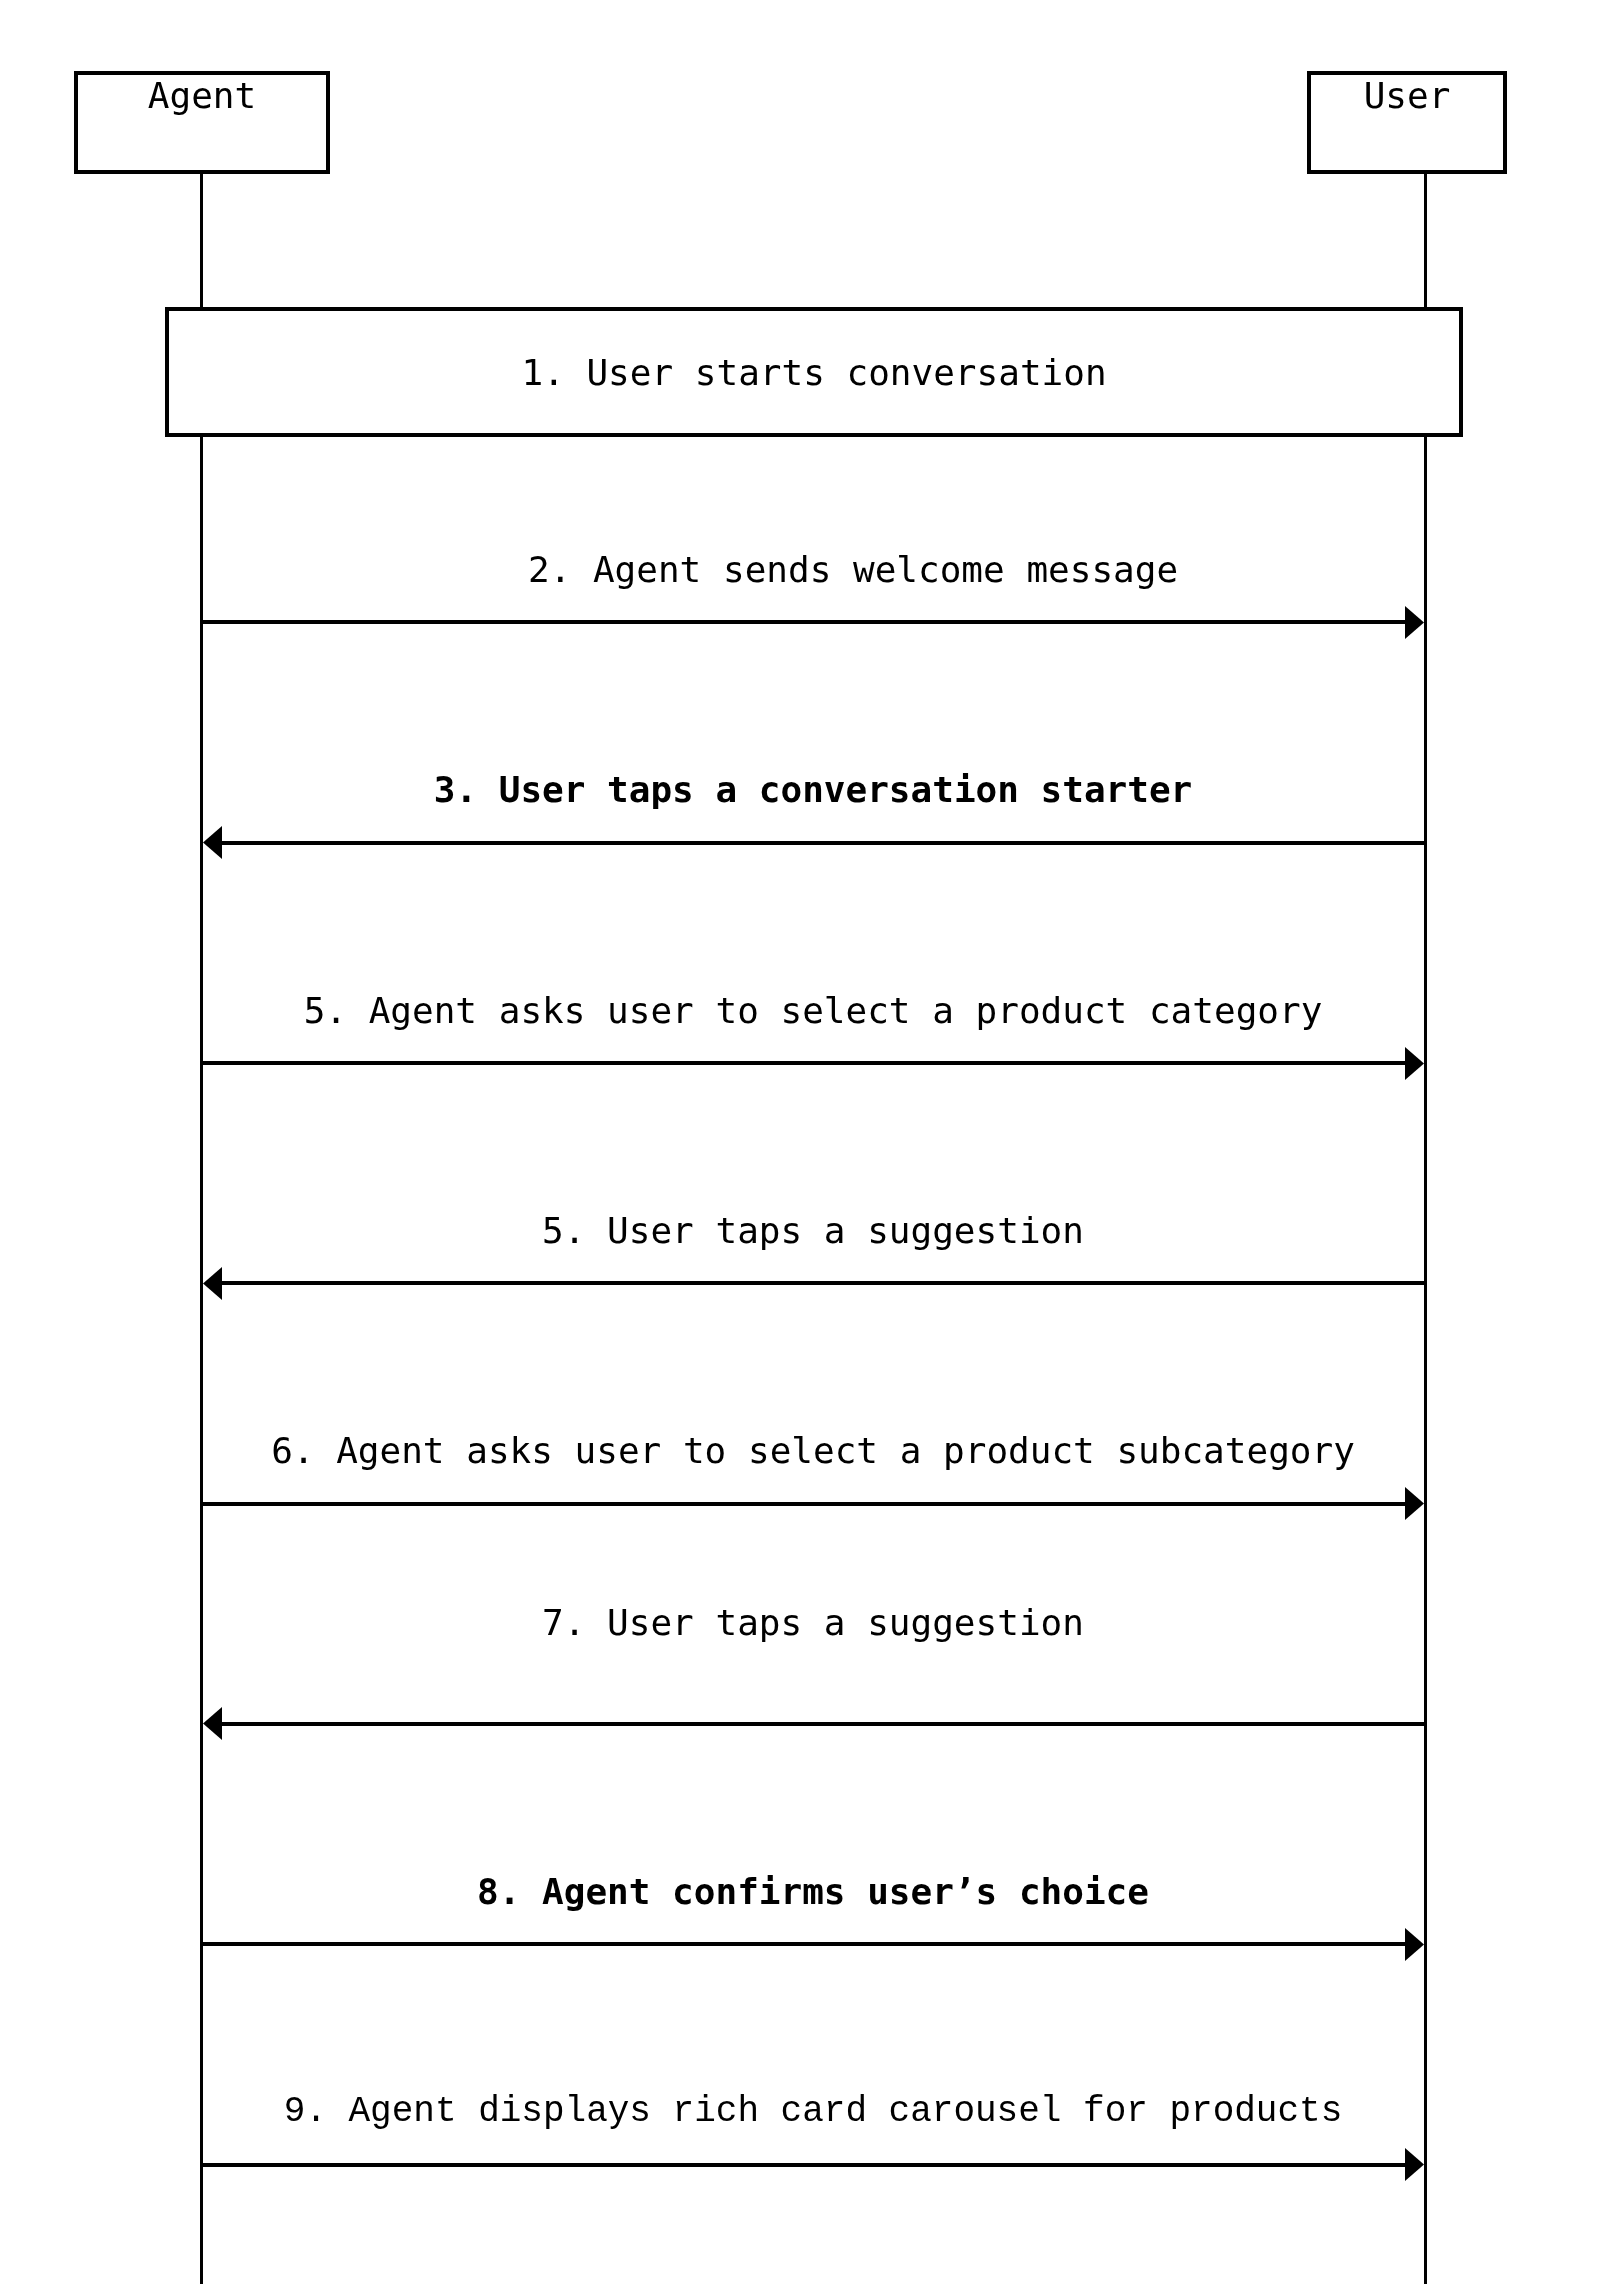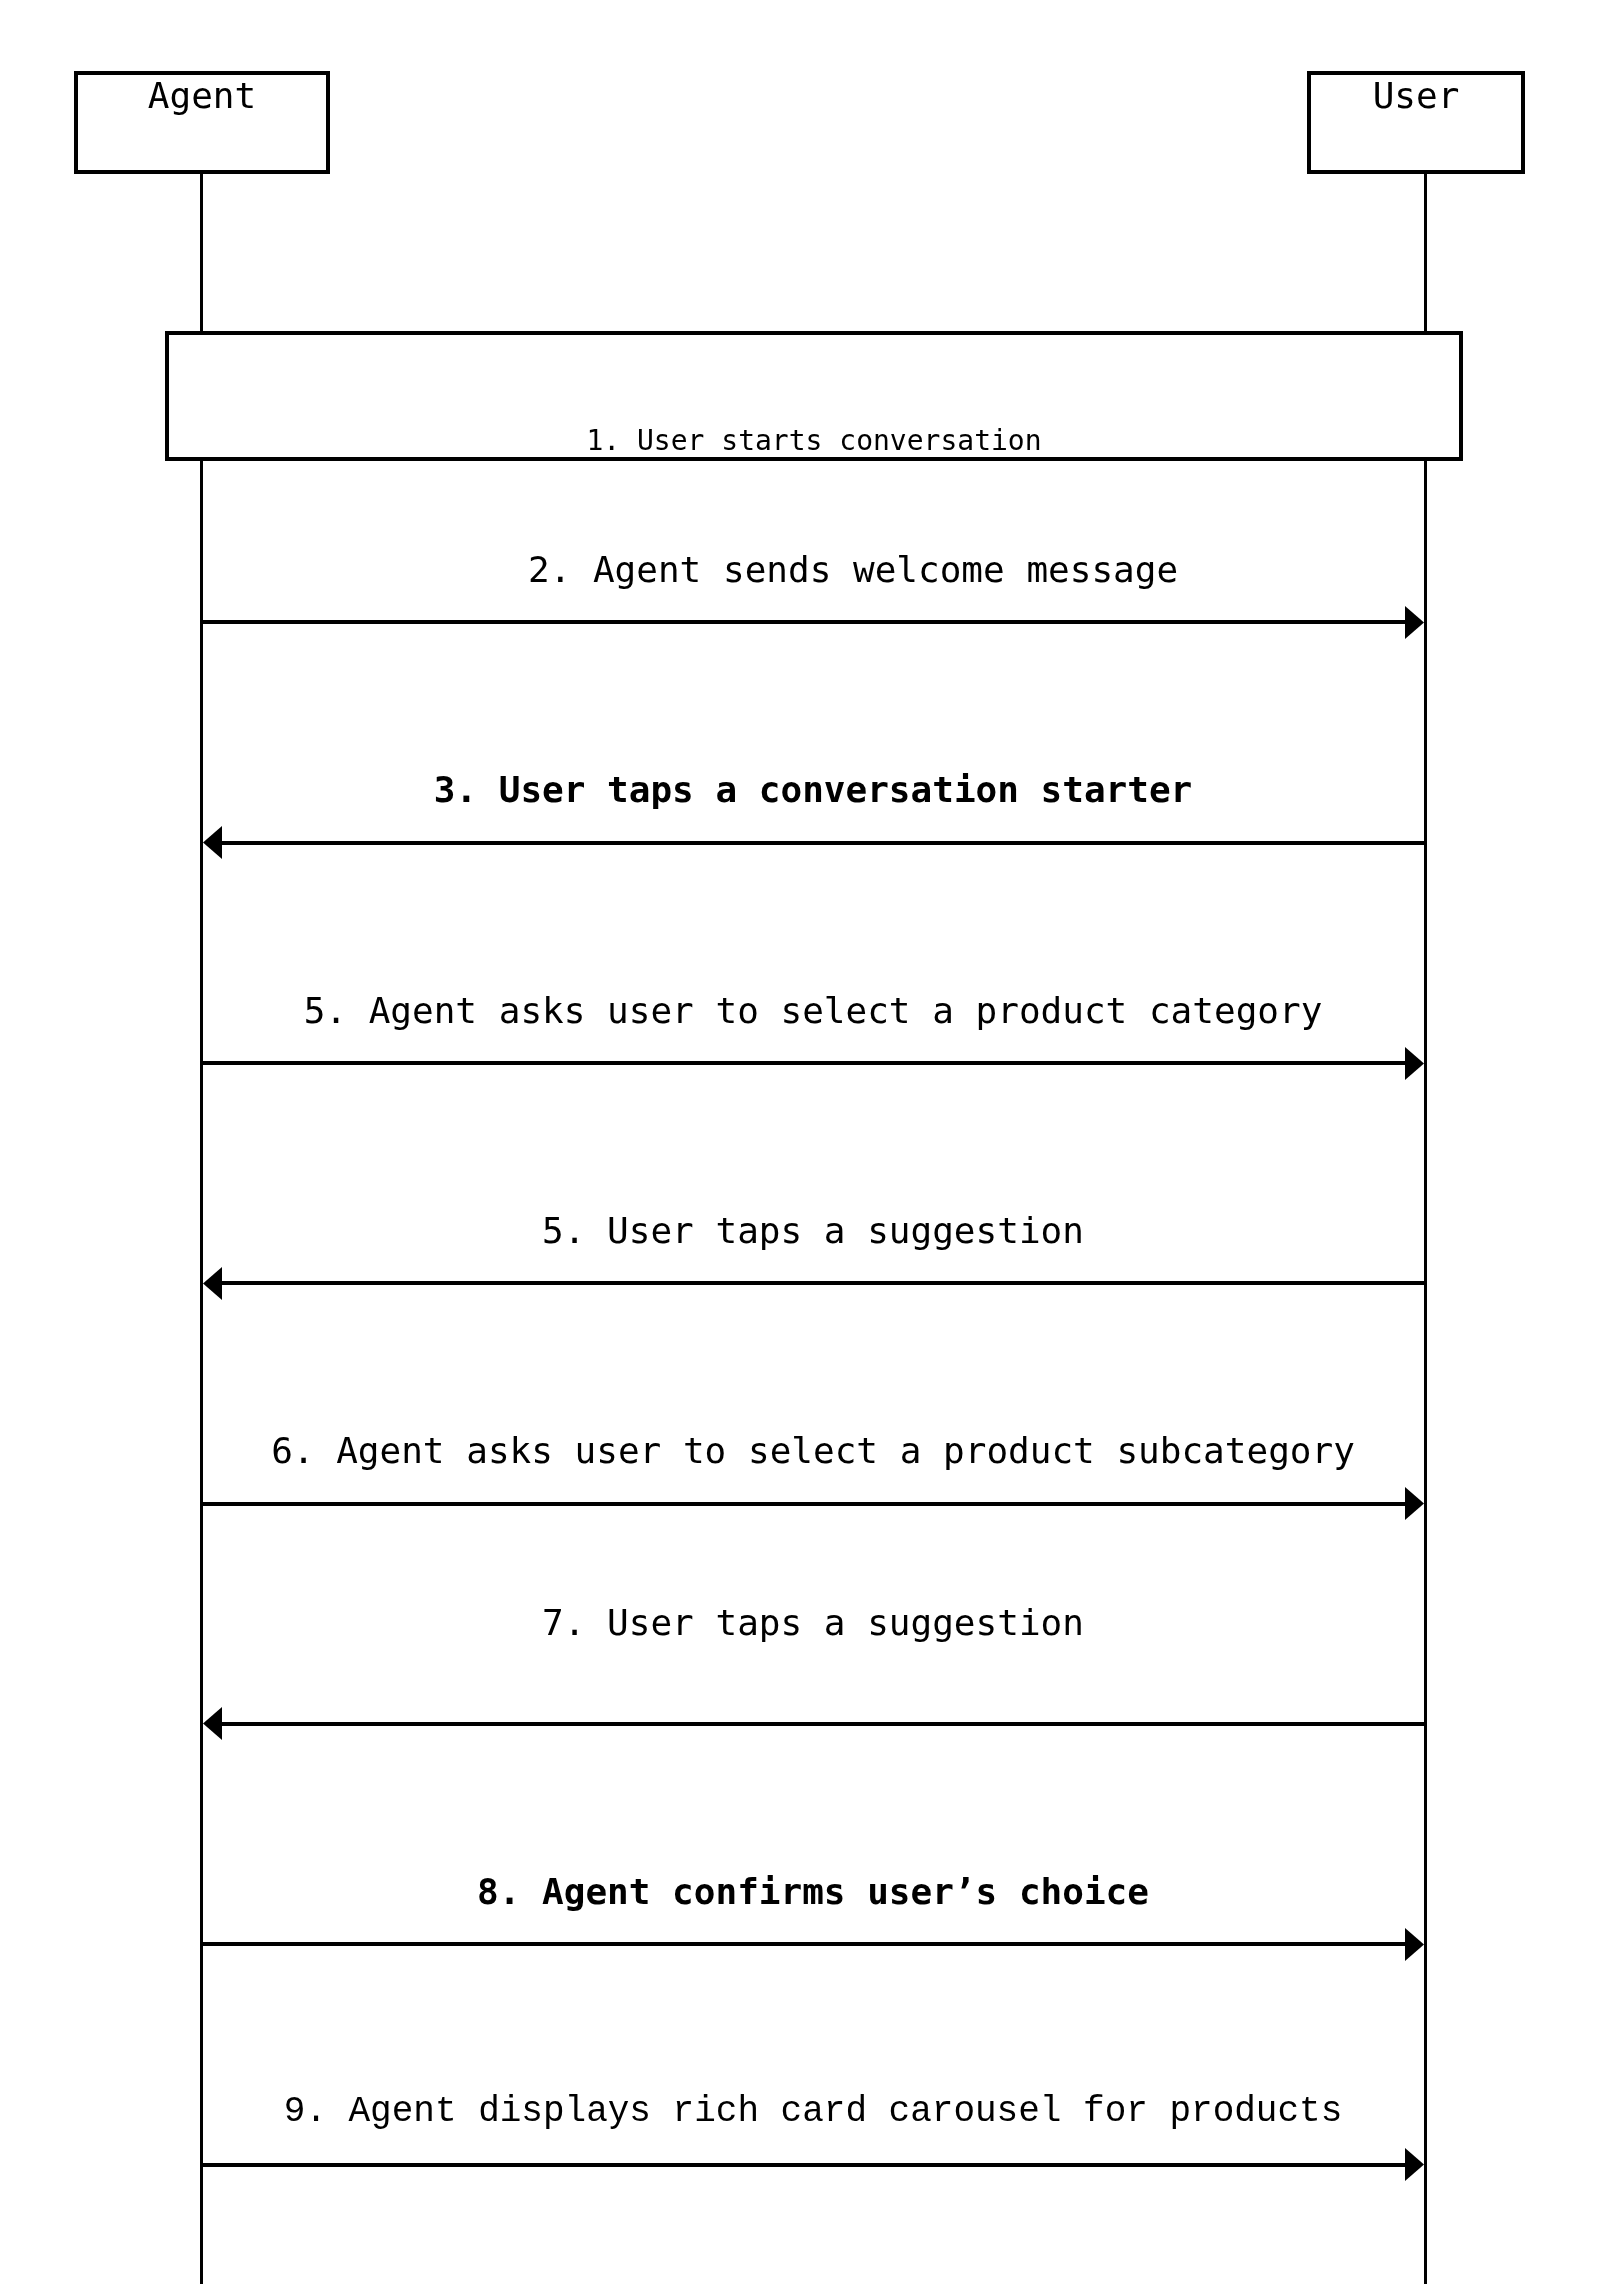--- a/index.html
+++ b/index.html
@@ -32,25 +32,24 @@
     width:3.2px;
     background:var(--ink);
     z-index:1;
   }
   .note-box{
     position:absolute;
     box-sizing:border-box;
     border:4.1px solid var(--ink);
     background:var(--paper);
     display:flex;
-    align-items:flex-end;
+    align-items:center;
     justify-content:center;
-    font-size:28px;
+    font-size:36px;
     z-index:2;
-    margin-top:24px;
   }
   .msg-text{
     position:absolute;
     left:201px;
     width:1224px;
     text-align:center;
     font-size:36px;
     line-height:1.3;
     white-space:pre-line;
     z-index:2;
@@ -76,21 +75,21 @@
 <body>
 
 <div class="stage">
 
   <div class="lifeline" style="left:200px; top:173px; height:3026px;"></div>
   <div class="lifeline" style="left:1424px; top:173px; height:3026px;"></div>
 
   <div class="actor-box" style="left:74px; top:71px; width:256px; height:103px;">
     <span>Agent</span>
   </div>
-  <div class="actor-box" style="left:1307px; top:71px; width:218px; height:103px;">
+  <div class="actor-box" style="left:1307px; top:71px; width:200px; height:103px;">
     <span>User</span>
   </div>
 
   <div class="note-box" style="left:165px; top:307px; width:1298px; height:130px;">
     <span>1. User starts conversation</span>
   </div>
 
   <div>
     <div class="msg-text" style="bottom:2803px;padding-left:40px;">2. Agent sends welcome message</div>
     <div class="msg-line" style="left:201px; top:620px;"></div>

